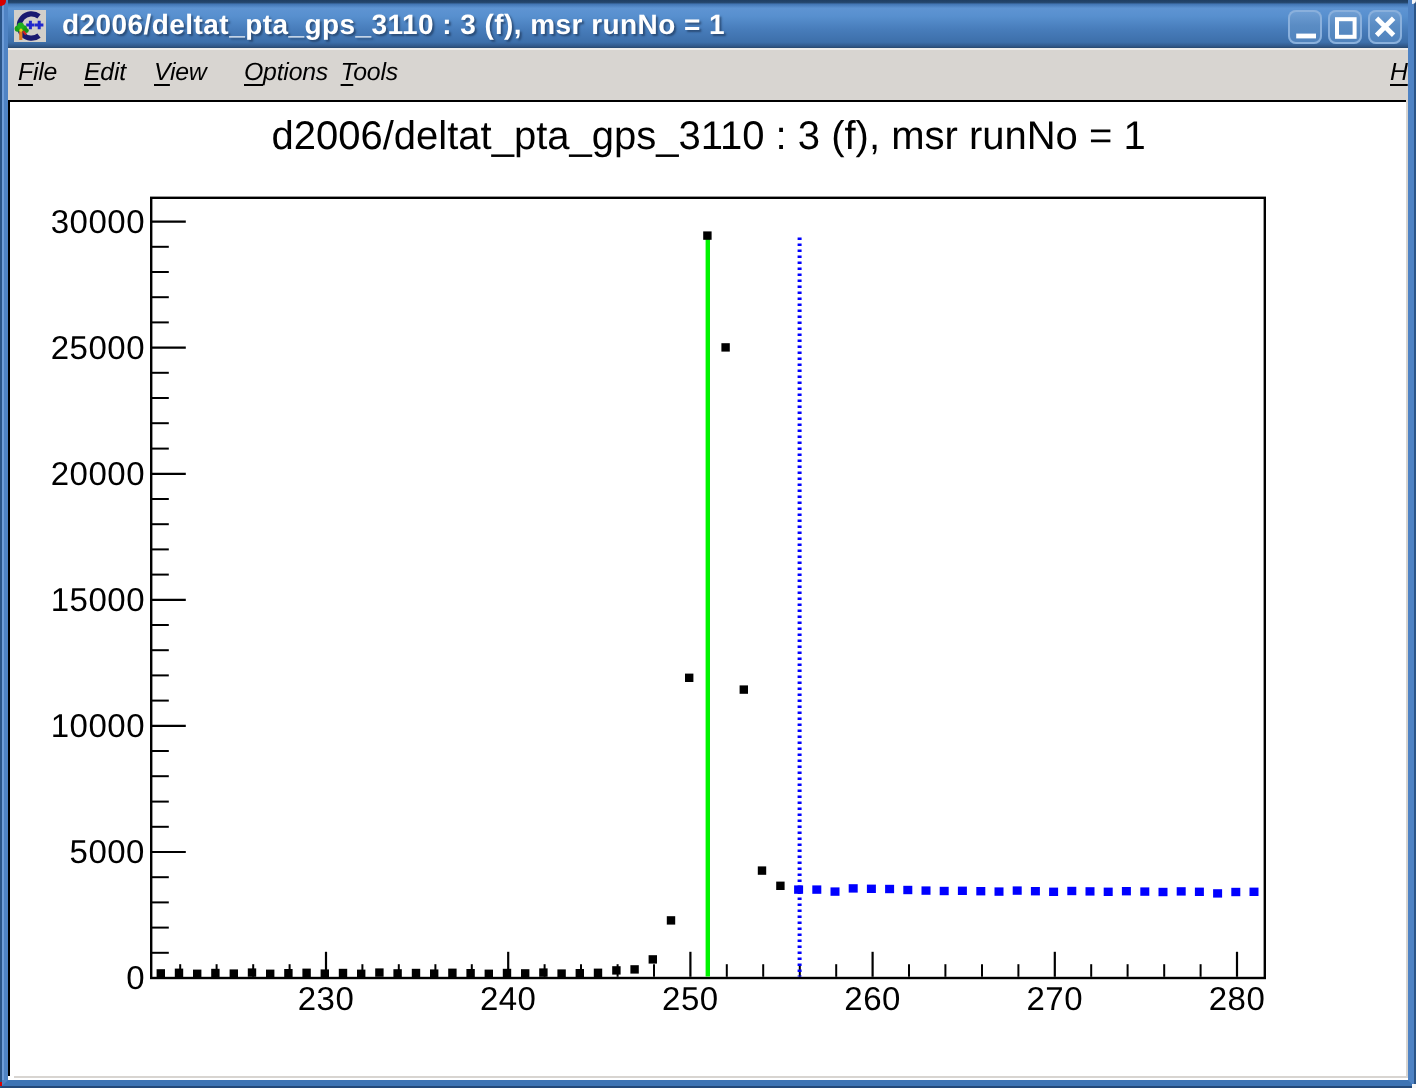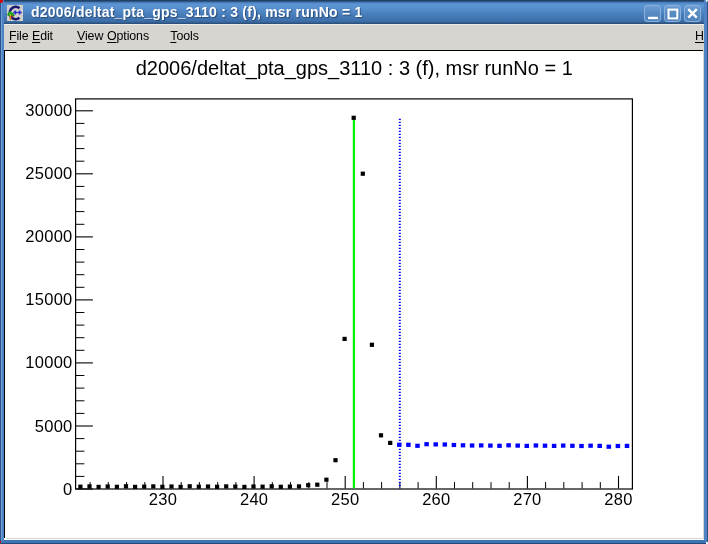--- a/index.html
+++ b/index.html
@@ -6,21 +6,21 @@
 #titlebar{position:absolute;left:0;top:0;width:708px;height:24px;
  background:linear-gradient(to bottom,#1f3f63 0%,#24466c 5%,#4377b5 9%,#5e94d2 17%,#5890cf 33%,#477cba 62%,#3d6faa 88%,#32598b 96%,#28486e 100%);
  border-radius:4px 4px 0 0;}
 #ticon{position:absolute;left:7px;top:4.5px;width:16px;height:16px;}
 #ttext{transform:translateZ(0);position:absolute;left:31px;top:0;height:25px;line-height:25px;color:#fff;font-size:14px;letter-spacing:0.22px;font-weight:bold;white-space:nowrap;text-shadow:1px 1px 1px rgba(20,40,70,0.55);}
 .tbtn{position:absolute;top:4.5px;width:17px;height:17px;border-radius:4px;
  background:linear-gradient(to bottom,#71a1d6 0%,#5a8cc4 45%,#4f82bc 100%);box-shadow:inset 0 0 0 1px #8ab0dc;}
 #bmin{left:643.5px}#bmax{left:663.5px}#bclose{left:683.5px}
 .tbtn svg{position:absolute;left:0;top:0}
 #menubg{position:absolute;left:4px;top:24px;width:700px;height:26px;background:#d8d5d1;border-top:1px solid #efedeb;box-sizing:border-box;}
-#menubar{transform:translateZ(0);position:absolute;left:4px;top:24px;width:612px;height:26px;}
+#menubar{transform:translateZ(0);position:absolute;left:4px;top:24px;width:612px;height:26px;font-style:italic;}
 .mi{position:absolute;top:0;height:26px;line-height:24px;font-size:12.4px;letter-spacing:-0.1px;color:#000;}
 #canvas{position:absolute;left:4px;top:50px;width:700px;height:490px;background:#fff;
  border-top:1px solid #000;border-left:1px solid #000;box-sizing:border-box;}
 #canvlight{position:absolute;left:5px;top:50px;width:698.5px;height:489px;border-right:1.4px solid #d8d5d1;border-bottom:1.4px solid #d8d5d1;box-sizing:border-box;}
 #plotsvg{position:absolute;left:0;top:0;transform:translateZ(0);}
 #wborder{position:absolute;left:0;top:0;width:708px;height:544px;box-sizing:border-box;
  border-left:4px solid #4f83c4;border-right:4px solid #4f83c4;border-bottom:4px solid #3e74b4;pointer-events:none;}
 #wedge{position:absolute;left:0;top:0;width:708px;height:544px;box-sizing:border-box;
  border-left:1px solid #2b5588;border-right:1px solid #2b5588;border-bottom:1px solid #23497a;pointer-events:none;}
 u{text-decoration:underline;text-underline-offset:2px;}
@@ -54,23 +54,23 @@
     </div>
  <div class="tbtn" id="bclose">
       <svg width="17" height="17">
         <path d="M 4.3 4.1 L 12.8 12.6 M 12.8 4.1 L 4.3 12.6" stroke="#fff" stroke-width="2.4"></path>
       </svg>
     </div>
 </div>
 <div id="menubg"></div>
 <div id="menubar">
  <span class="mi" style="left:5px"><u>F</u>ile</span>
- <span class="mi" style="left:28px"><u>E</u>dit</span>
+ <span class="mi" style="left:38px"><u>E</u>dit</span>
  <span class="mi" style="left:73px"><u>V</u>iew</span>
- <span class="mi" style="left:103px"><u>O</u>ptions</span>
+ <span class="mi" style="left:118px"><u>O</u>ptions</span>
  <span class="mi" style="left:166.3px"><u>T</u>ools</span>
  <span class="mi" style="left:691px"><u>H</u>elp</span>
 </div>
 <svg id="plotsvg" width="708" height="544" viewBox="0 0 708 544">
 <text x="354.3" y="74.6" font-family="Liberation Sans, sans-serif" font-size="20" fill="#000" text-anchor="middle">d2006/deltat_pta_gps_3110 : 3 (f), msr runNo = 1</text>
 <rect x="75.6" y="98.9" width="556.8" height="390.1" fill="none" stroke="#000" stroke-width="1.2"></rect>
 <line x1="76" y1="489.0" x2="92.9" y2="489.0" stroke="#000" stroke-width="1.1"></line>
 <line x1="76" y1="426.0" x2="92.9" y2="426.0" stroke="#000" stroke-width="1.1"></line>
 <line x1="76" y1="362.9" x2="92.9" y2="362.9" stroke="#000" stroke-width="1.1"></line>
 <line x1="76" y1="299.9" x2="92.9" y2="299.9" stroke="#000" stroke-width="1.1"></line>

